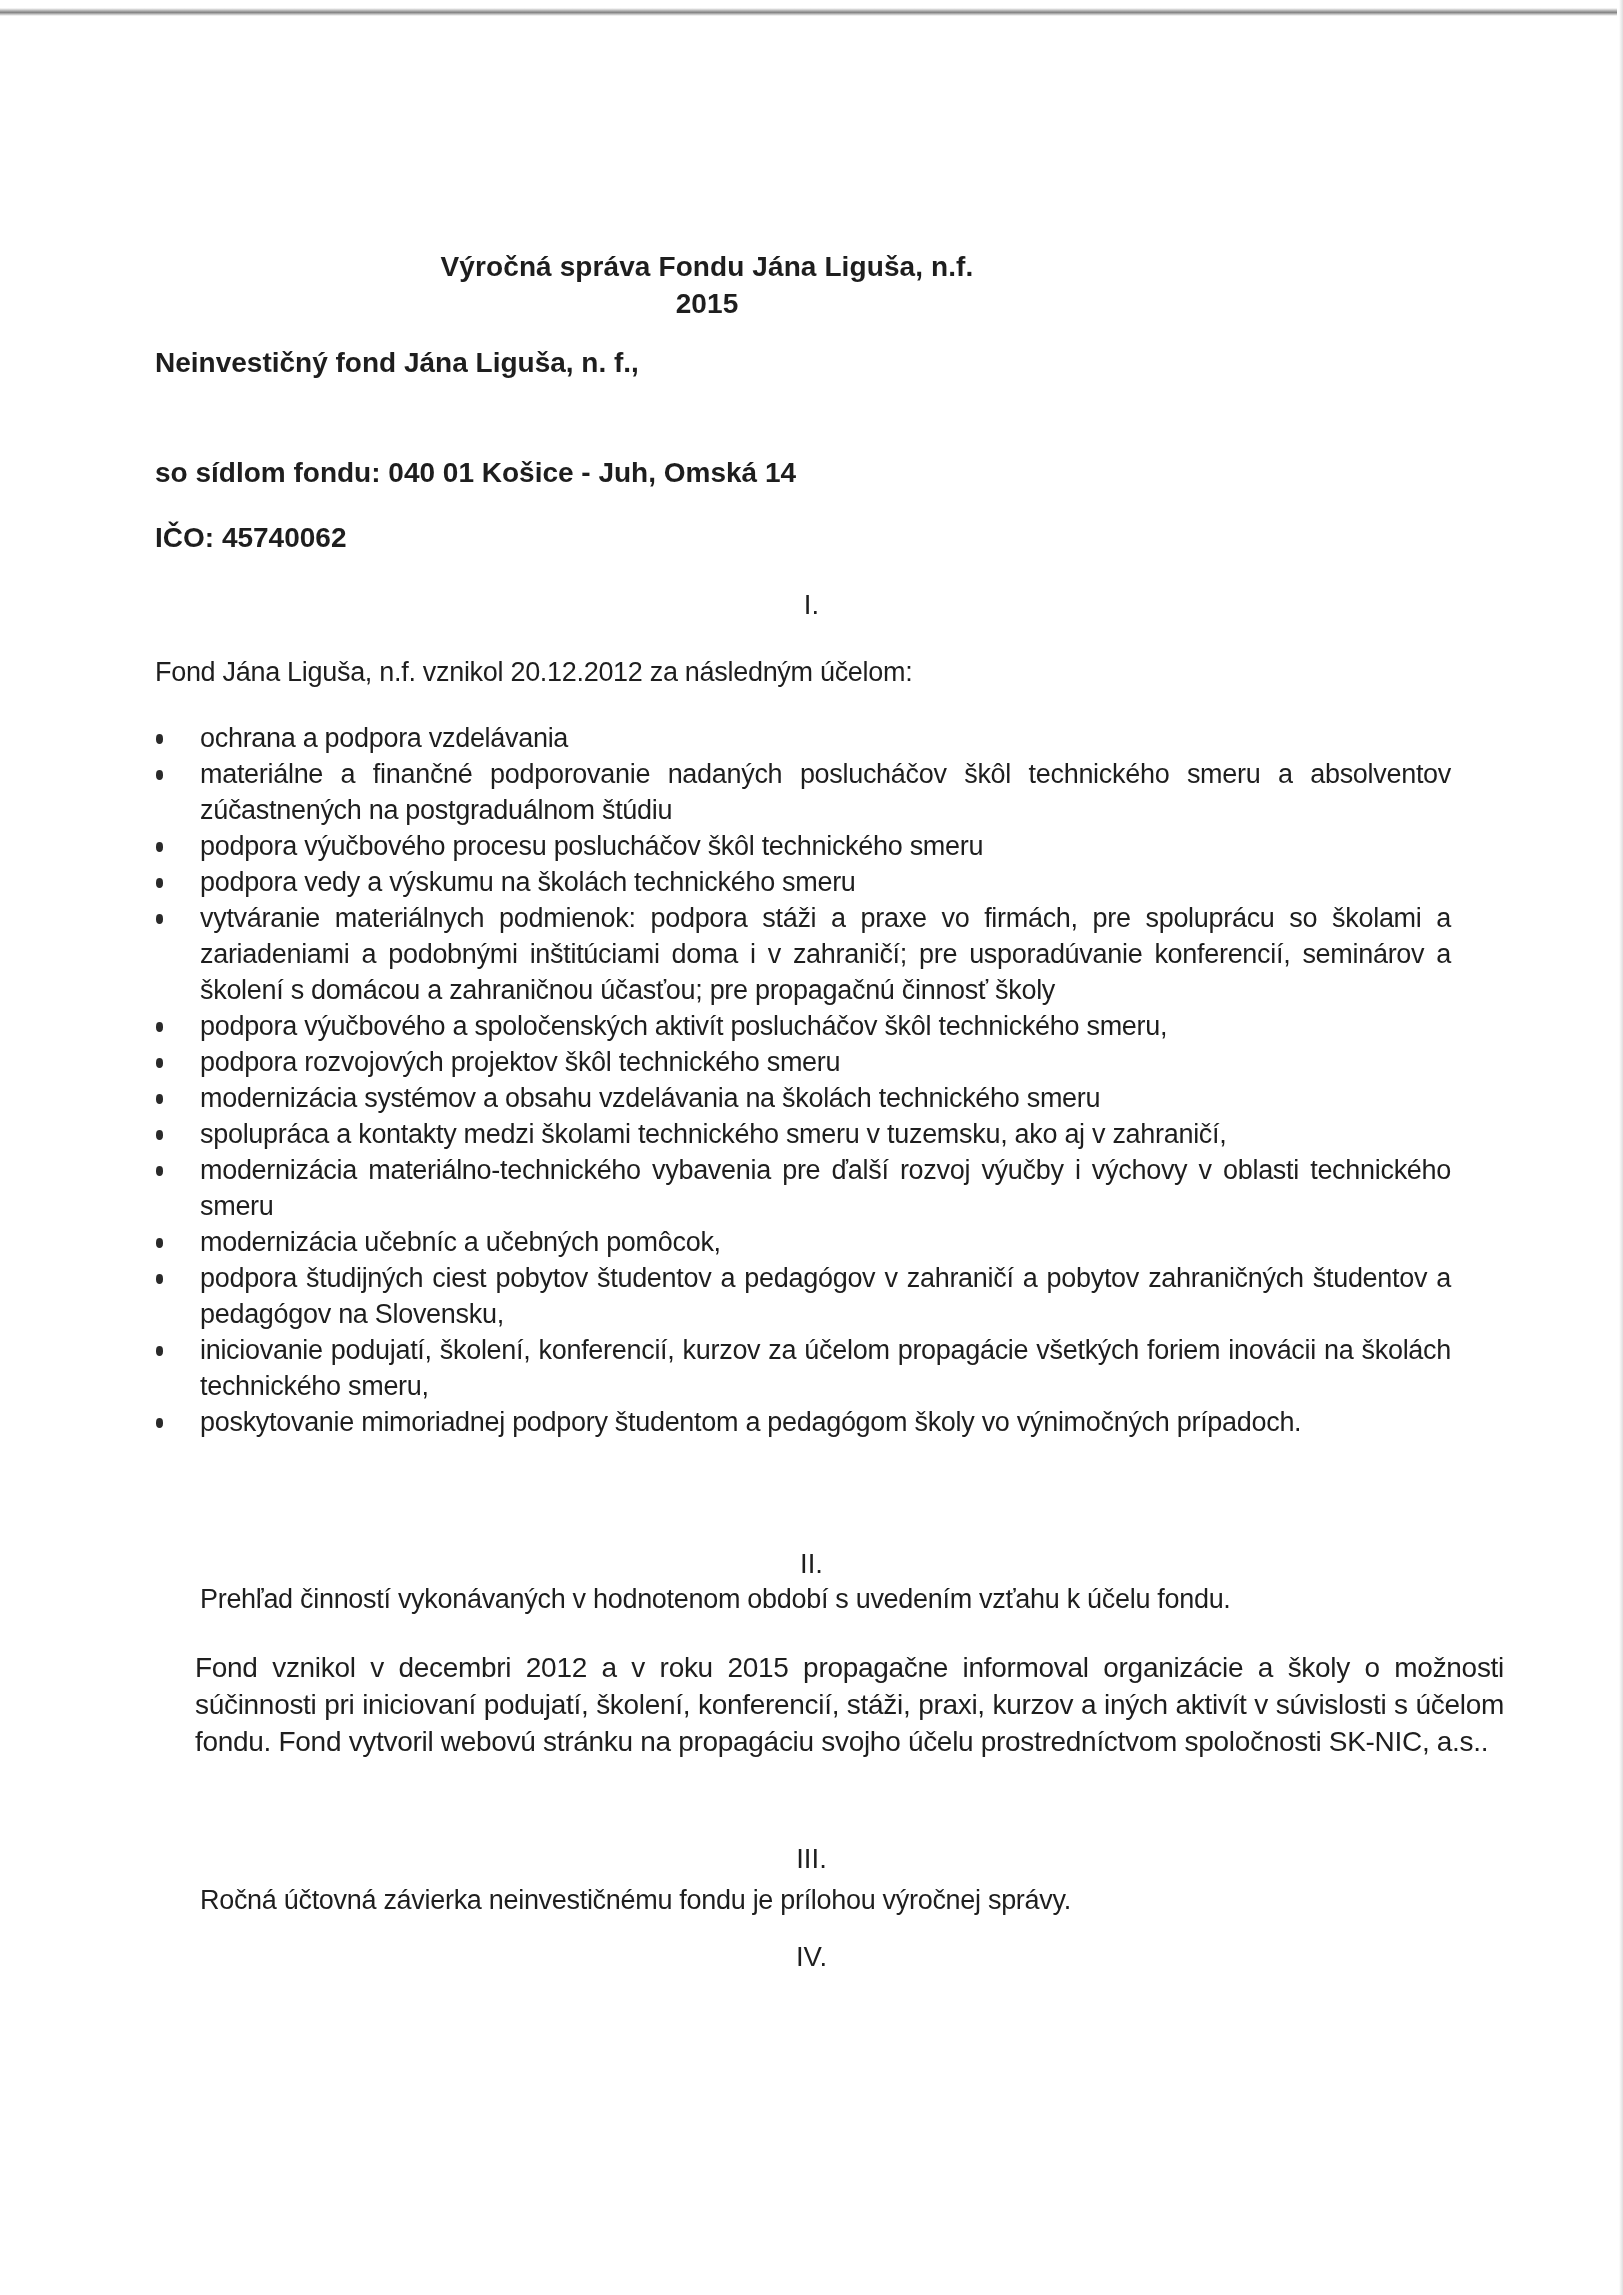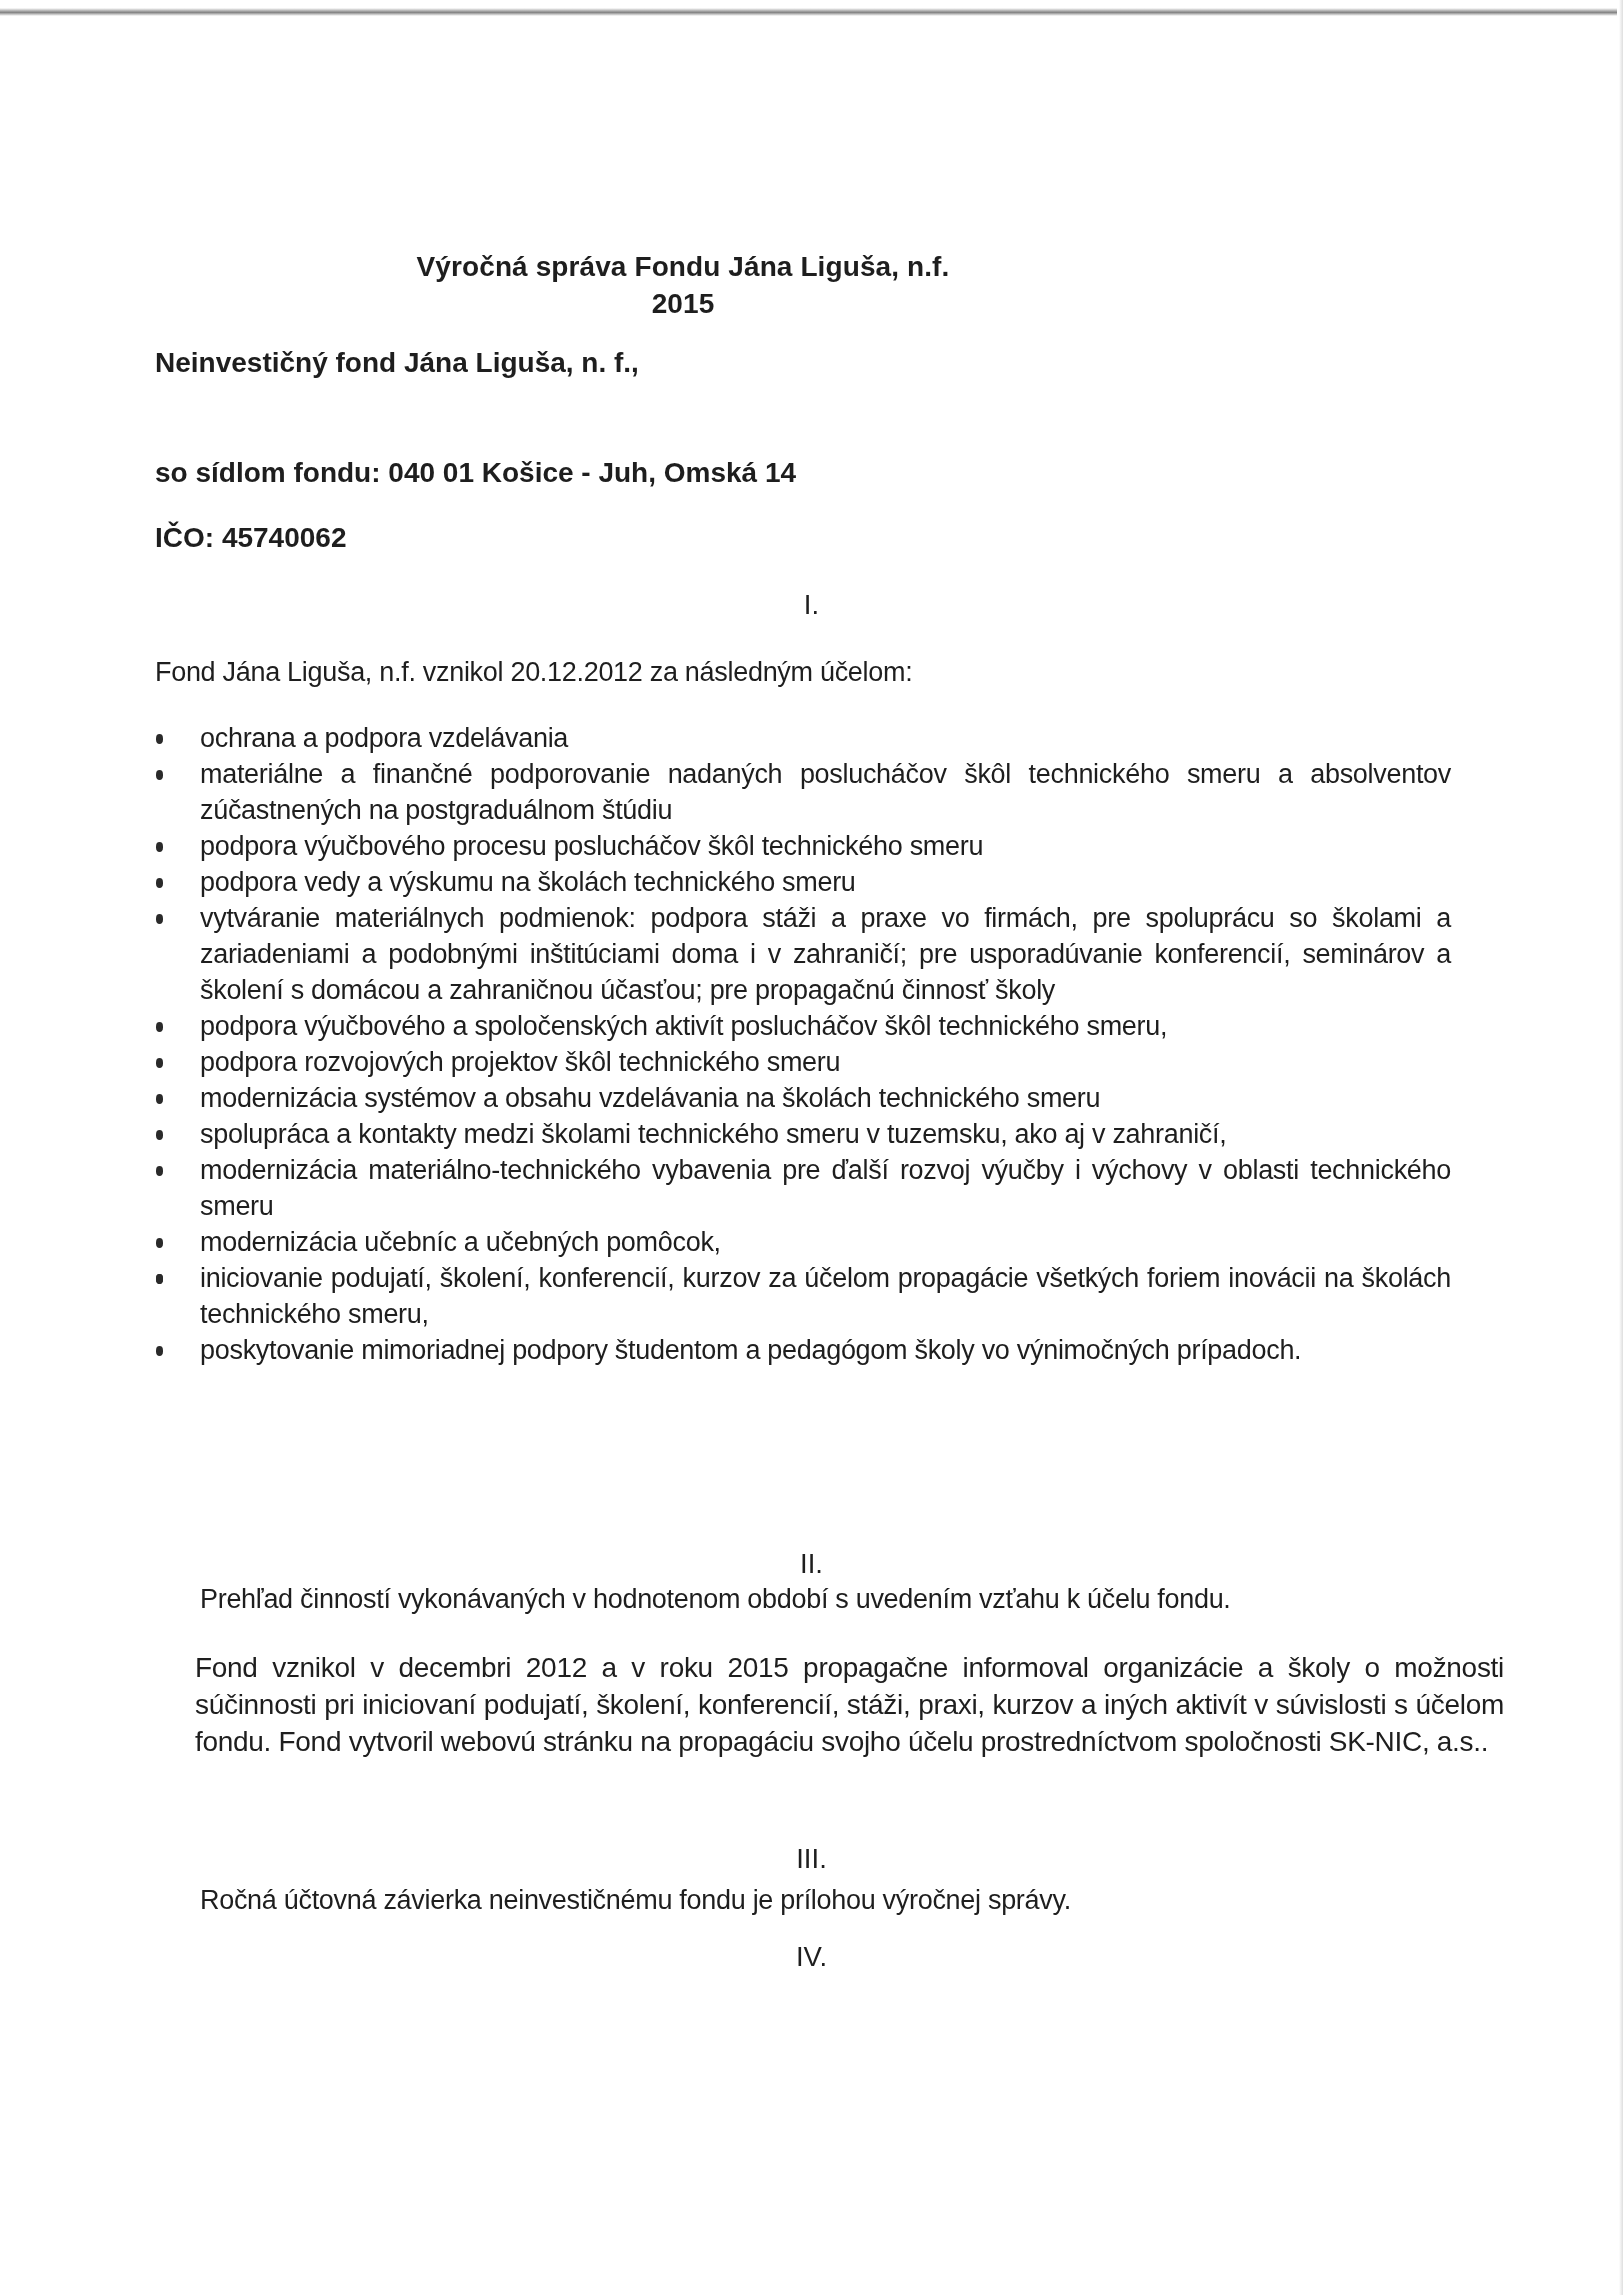--- a/index.html
+++ b/index.html
@@ -11,21 +11,21 @@
     position: absolute; left: 0; top: 7.9px; width: 1617px; height: 7.9px;
     background: linear-gradient(to bottom, rgba(90,90,90,0) 0%, rgba(90,90,90,0.75) 55%, rgba(90,90,90,0) 100%);
   }
   .scan-edge-right {
     position: absolute; right: 0; top: 0; width: 3.9px; height: 2295px;
     background: linear-gradient(to right, rgba(200,200,200,0) 0%, rgba(200,200,200,0.6) 100%);
   }
   .abs { position: absolute; white-space: nowrap; }
   .title {
     left: 0; width: 1366px; text-align: center; font-weight: bold;
-    font-size: 28px; letter-spacing: 0.1px;
+    font-size: 28px; letter-spacing: 0.1px; padding-left: 24px;
   }
   .head-line { left: 155px; font-weight: bold; font-size: 28px; }
   .section-num { left: 0; width: 1623px; text-align: center; font-size: 27.5px; }
   .body-text { font-size: 27px; letter-spacing: -0.3px; }
   .intro { left: 155px; }
   ul.purposes {
     position: absolute; left: 155px; top: 720px; width: 1296px;
     margin: 0; padding: 0; list-style: none; font-size: 27px; letter-spacing: -0.3px;
   }
   ul.purposes li {
@@ -63,21 +63,21 @@
   <li><span class="bullet"></span><span>materiálne a finančné podporovanie nadaných poslucháčov škôl technického smeru a absolventov zúčastnených na postgraduálnom štúdiu</span></li>
   <li><span class="bullet"></span><span>podpora výučbového procesu poslucháčov škôl technického smeru</span></li>
   <li><span class="bullet"></span><span>podpora vedy a výskumu na školách technického smeru</span></li>
   <li><span class="bullet"></span><span>vytváranie materiálnych podmienok: podpora stáži a praxe vo firmách, pre spoluprácu so školami a zariadeniami a podobnými inštitúciami doma i v zahraničí; pre usporadúvanie konferencií, seminárov a školení s domácou a zahraničnou účasťou; pre propagačnú činnosť školy</span></li>
   <li><span class="bullet"></span><span>podpora výučbového a spoločenských aktivít poslucháčov škôl technického smeru,</span></li>
   <li><span class="bullet"></span><span>podpora rozvojových projektov škôl technického smeru</span></li>
   <li><span class="bullet"></span><span>modernizácia systémov a obsahu vzdelávania na školách technického smeru</span></li>
   <li><span class="bullet"></span><span>spolupráca a kontakty medzi školami technického smeru v tuzemsku, ako aj v zahraničí,</span></li>
   <li><span class="bullet"></span><span>modernizácia materiálno-technického vybavenia pre ďalší rozvoj výučby i výchovy v oblasti technického smeru</span></li>
   <li><span class="bullet"></span><span>modernizácia učebníc a učebných pomôcok,</span></li>
-  <li><span class="bullet"></span></li>
+  <li><span class="bullet"></span><span>podpora študijných ciest pobytov študentov a pedagógov v zahraničí a pobytov zahraničných študentov a pedagógov na Slovensku,</span></li>
   <li><span class="bullet"></span><span>iniciovanie podujatí, školení, konferencií, kurzov za účelom propagácie všetkých foriem inovácii na školách technického smeru,</span></li>
   <li><span class="bullet"></span><span>poskytovanie mimoriadnej podpory študentom a pedagógom školy vo výnimočných prípadoch.</span></li>
 </ul>
 
 <div class="abs section-num" style="top:1548px;">II.</div>
 <div class="abs section-heading-text" style="top:1584px;text-align:right;">Prehľad činností vykonávaných v hodnotenom období s uvedením vzťahu k účelu fondu.</div>
 <div class="para" style="top:1649px;">Fond vznikol v decembri 2012 a v roku 2015 propagačne informoval organizácie a školy o možnosti súčinnosti pri iniciovaní podujatí, školení, konferencií, stáži, praxi, kurzov a iných aktivít v súvislosti s účelom fondu. Fond vytvoril webovú stránku na propagáciu svojho účelu prostredníctvom spoločnosti SK-NIC, a.s..</div>
 
 <div class="abs section-num" style="top:1843px;">III.</div>
 <div class="abs section-heading-text" style="top:1885px;">Ročná účtovná závierka neinvestičnému fondu je prílohou výročnej správy.</div>

